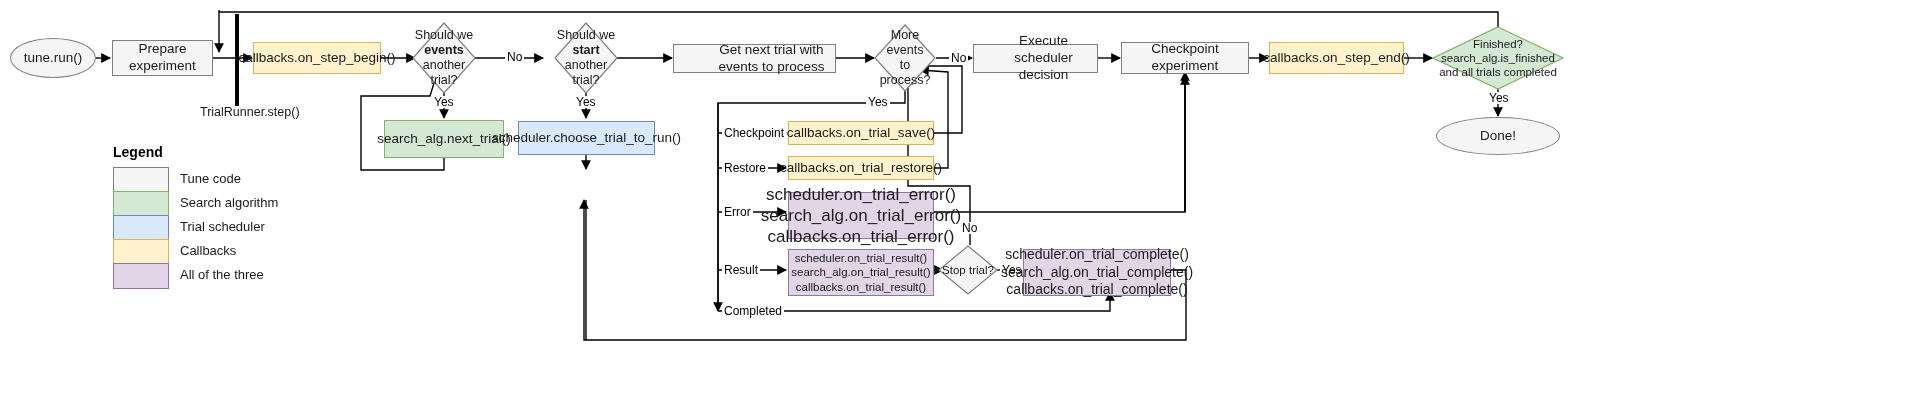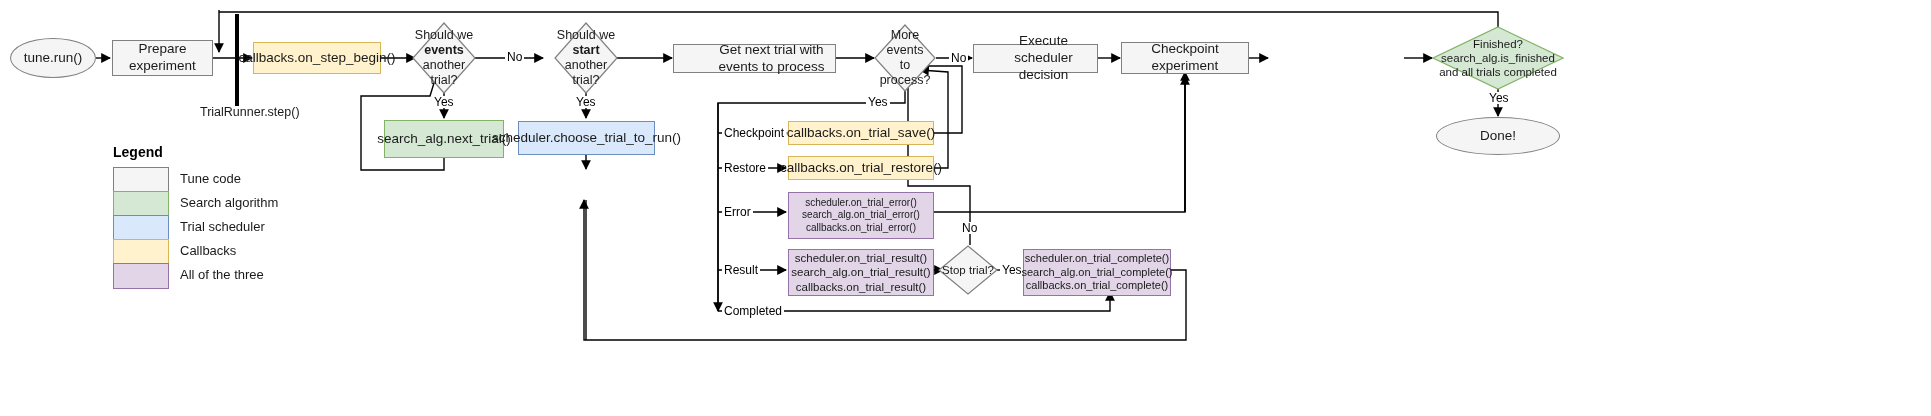--- a/index.html
+++ b/index.html
@@ -178,20 +178,23 @@
   <div class="edgelbl" style="left:866px;top:96px;">Yes</div>
 
   <div class="node rect" style="left:973px;top:44px;width:125px;height:29px;padding-left:16px;">
     <span>Execute scheduler decision</span>
   </div>
 
   <div class="node rect" style="left:1121px;top:42px;width:128px;height:32px;">
     <span>Checkpoint experiment</span>
   </div>
 
+  <div class="node orange2" style="left:1269px;top:42px;width:135px;height:32px;">
+    <span>callbacks.on_step_end()</span>
+  </div>
 
   <div class="dia" style="left:1432px;top:26px;width:132px;height:64px;font-size:11.5px;">
     <svg class="shape" viewBox="0 0 132 64" preserveAspectRatio="none">
       <polygon points="66,1 131,32 66,63 1,32" fill="#d5e8d4" stroke="#82b366" stroke-width="1.2"></polygon>
     </svg>
     <span class="txt" style="width:135%;">
       <span>Finished?</span><br>
       <span>search_alg.is_finished</span><br>
       <span>and all trials completed</span>
     </span>
@@ -209,42 +212,42 @@
   <div class="edgelbl" style="left:722px;top:305px;">Completed</div>
 
   <div class="node orange2" style="left:788px;top:121px;width:146px;height:24px;">
     <span>callbacks.on_trial_save()</span>
   </div>
 
   <div class="node orange2" style="left:788px;top:156px;width:146px;height:24px;">
     <span>callbacks.on_trial_restore()</span>
   </div>
 
-  <div class="node purple" style="left:788px;top:192px;width:146px;height:47px;flex-direction:column;font-size:10px;">
+  <div class="node purple" style="left:788px;top:192px;width:146px;height:47px;flex-direction:column;font-size:17px;">
     <span>scheduler.on_trial_error()</span>
     <span>search_alg.on_trial_error()</span>
     <span>callbacks.on_trial_error()</span>
   </div>
 
   <div class="node purple" style="left:788px;top:249px;width:146px;height:47px;flex-direction:column;font-size:11.5px;">
     <span>scheduler.on_trial_result()</span>
     <span>search_alg.on_trial_result()</span>
     <span>callbacks.on_trial_result()</span>
   </div>
 
   <div class="dia" style="left:938px;top:245px;width:60px;height:50px;font-size:11.5px;">
     <svg class="shape" viewBox="0 0 60 50" preserveAspectRatio="none">
       <polygon points="30,1 59,25 30,49 1,25" fill="#f5f5f5" stroke="#808080" stroke-width="1.2"></polygon>
     </svg>
     <span class="txt" style="width:130%;">Stop trial?</span>
   </div>
   <div class="edgelbl" style="left:960px;top:222px;">No</div>
   <div class="edgelbl" style="left:1000px;top:264px;">Yes</div>
 
-  <div class="node purple" style="left:1023px;top:249px;width:148px;height:47px;flex-direction:column;font-size:11px;text-align:right;">
+  <div class="node purple" style="left:1023px;top:249px;width:148px;height:47px;flex-direction:column;font-size:14px;text-align:right;">
     <span>scheduler.on_trial_complete()</span>
     <span>search_alg.on_trial_complete()</span>
     <span>callbacks.on_trial_complete()</span>
   </div>
 
   <div class="legend-title" style="left:113px;top:144px;">Legend</div>
 
   <div class="legend-sw rect" style="left: 113px; top: 167px; background: rgb(245, 245, 245); border: 1.2px solid rgb(128, 128, 128);"></div>
   <div class="legend-lbl" style="left:180px;top:171px;">Tune code</div>
 

